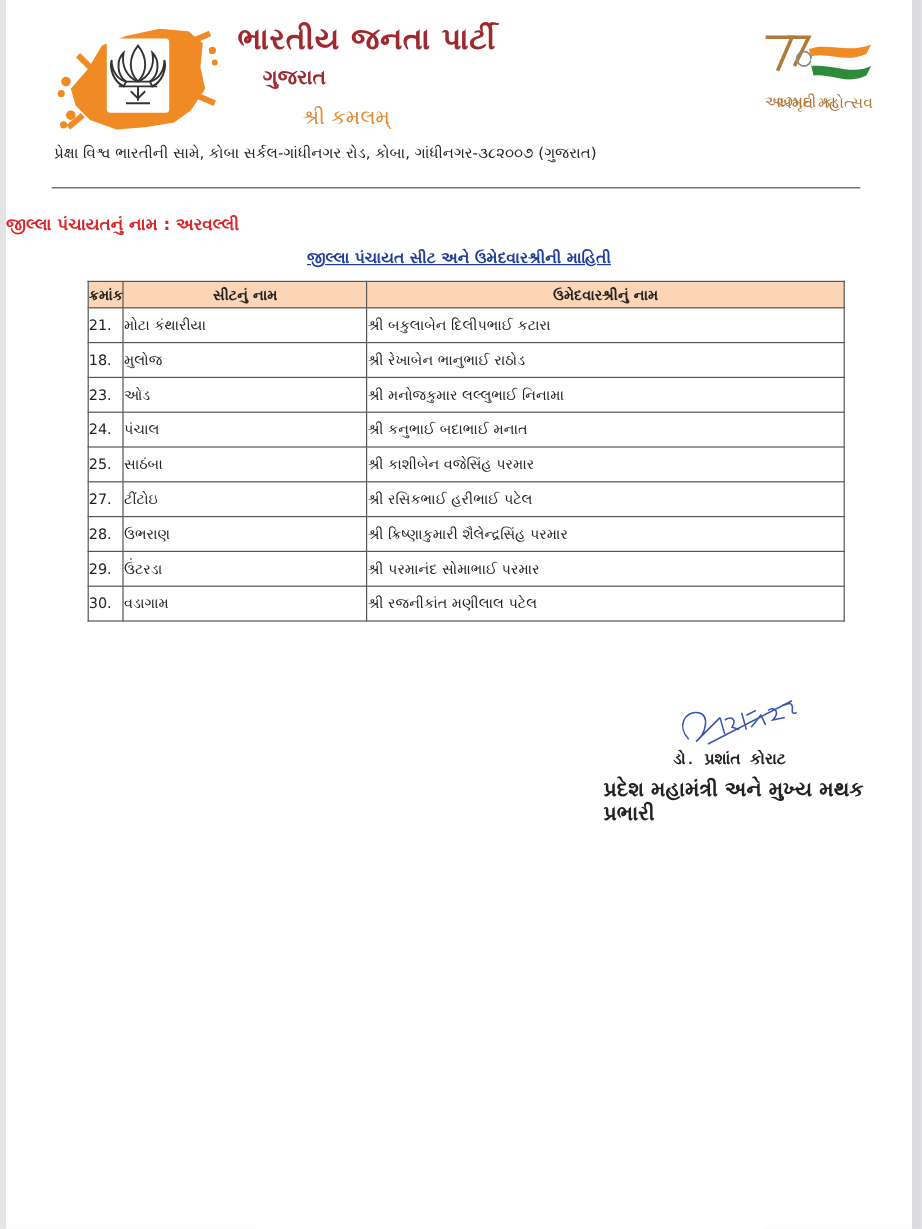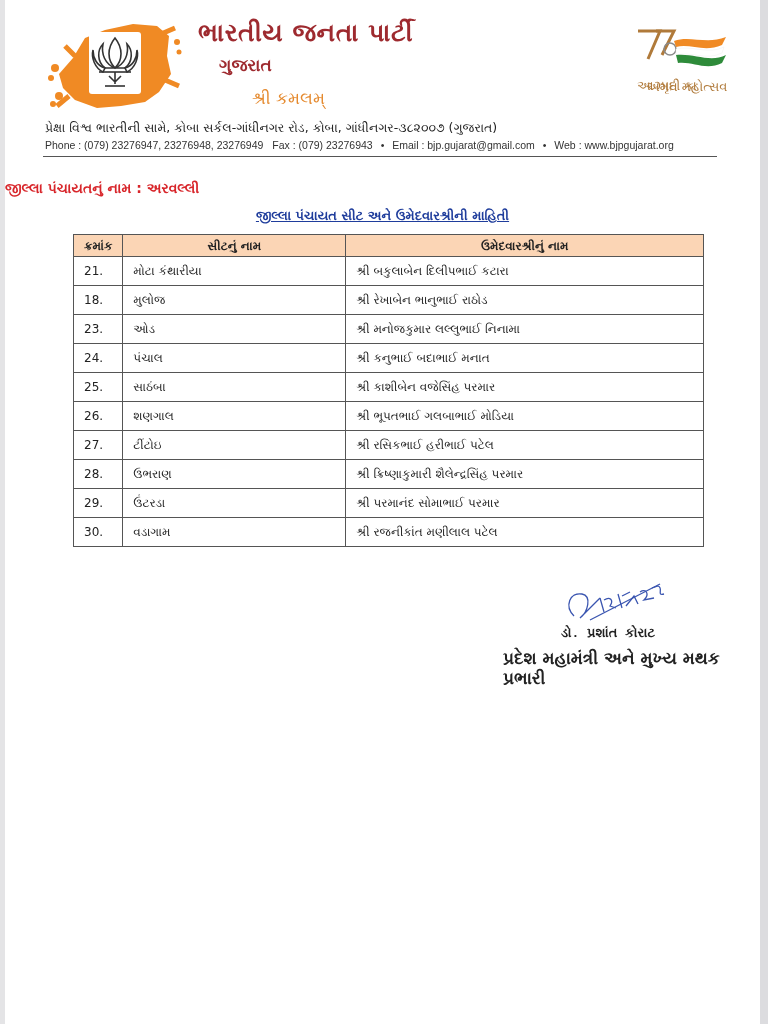--- a/index.html
+++ b/index.html
@@ -58,21 +58,21 @@
     position: absolute; left: 0; width: 755px; top: 208px; text-align: center;
     font-size: 13px; font-weight: bold; color: #1f3d9c; text-decoration: underline;
   }
   
   table.seats {
     position: absolute; left: 68px; top: 234px;
     border-collapse: collapse; width: 631px;
     font-size: 12px; color: #222;
   }
   table.seats th, table.seats td {
-    border: 1px solid #555; height: 26px; padding: 0 10px; text-align: left;
+    border: 1px solid #555; height: 26px; padding: 0 0; text-align: left;
   }
   table.seats th {
     background: #fbd5b5; font-weight: bold; text-align: center; height: 21px;
     font-size: 12px;
   }
   table.seats td.num { width: 26px; }
   table.seats td.seat { width: 202px; }
   table.seats tr { height: 29px; }
   table.seats thead tr { height: 22px; }
   
@@ -129,28 +129,20 @@
     <path d="M26 6 L44 6 L32 30" stroke="#b07a3a" stroke-width="3" fill="none"></path>
     <circle cx="40" cy="24" r="6" fill="none" stroke="#8a8a8a" stroke-width="1.5"></circle>
     <path d="M44 16 C60 10 76 20 96 12 L92 20 C74 28 60 18 46 22 Z" fill="#f08a24"></path>
     <path d="M46 24 C62 20 78 30 94 22 L92 28 C76 36 62 26 46 30 Z" fill="#ffffff" stroke="#eee" stroke-width="0.5"></path>
     <path d="M46 30 C64 28 80 38 96 30 L92 38 C76 46 62 36 48 38 Z" fill="#2e8b3a"></path>
   </svg>
   <div class="azadi-line1">આઝાદી કા</div>
   <div class="azadi-line2">અમૃત મહોત્સવ</div>
 
   <div class="address">પ્રેક્ષા વિશ્વ ભારતીની સામે, કોબા સર્કલ-ગાંધીનગર રોડ, કોબા, ગાંધીનગર-૩૮૨૦૦૭ (ગુજરાત)</div>
-  <div class="contact">
-    <span>Phone : (079) 23276947, 23276948, 23276949</span>
-    <span style="margin-left:6px">Fax : (079) 23276943</span>
-    <span class="sep">•</span>
-    <span>Email : bjp.gujarat@gmail.com</span>
-    <span class="sep">•</span>
-    <span>Web : www.bjpgujarat.org</span>
-  </div>
   <div class="header-rule"></div>
 
   <div class="title-red">જીલ્લા પંચાયતનું નામ : અરવલ્લી</div>
   <div class="title-blue">જીલ્લા પંચાયત સીટ અને ઉમેદવારશ્રીની માહિતી</div>
 
   <table class="seats">
     <thead>
       <tr>
         <th>ક્રમાંક</th>
         <th>સીટનું નામ</th>
@@ -175,25 +167,20 @@
         </tr>
         <tr>
           <td class="num">24.</td>
           <td class="seat">પંચાલ</td>
           <td class="">શ્રી કનુભાઈ બદાભાઈ મનાત</td>
         </tr>
         <tr>
           <td class="num">25.</td>
           <td class="seat">સાઠંબા</td>
           <td class="">શ્રી કાશીબેન વજેસિંહ પરમાર</td>
-        </tr>
-        <tr>
-          <td class="num">26.</td>
-          <td class="seat">શણગાલ</td>
-          <td class="">શ્રી ભૂપતભાઈ ગલબાભાઈ મોડિયા</td>
         </tr>
         <tr>
           <td class="num">27.</td>
           <td class="seat">ટીંટોઇ</td>
           <td class="">શ્રી રસિકભાઈ હરીભાઈ પટેલ</td>
         </tr>
         <tr>
           <td class="num">28.</td>
           <td class="seat">ઉભરાણ</td>
           <td class="">શ્રી ક્રિષ્ણાકુમારી શૈલેન્દ્રસિંહ પરમાર</td>

